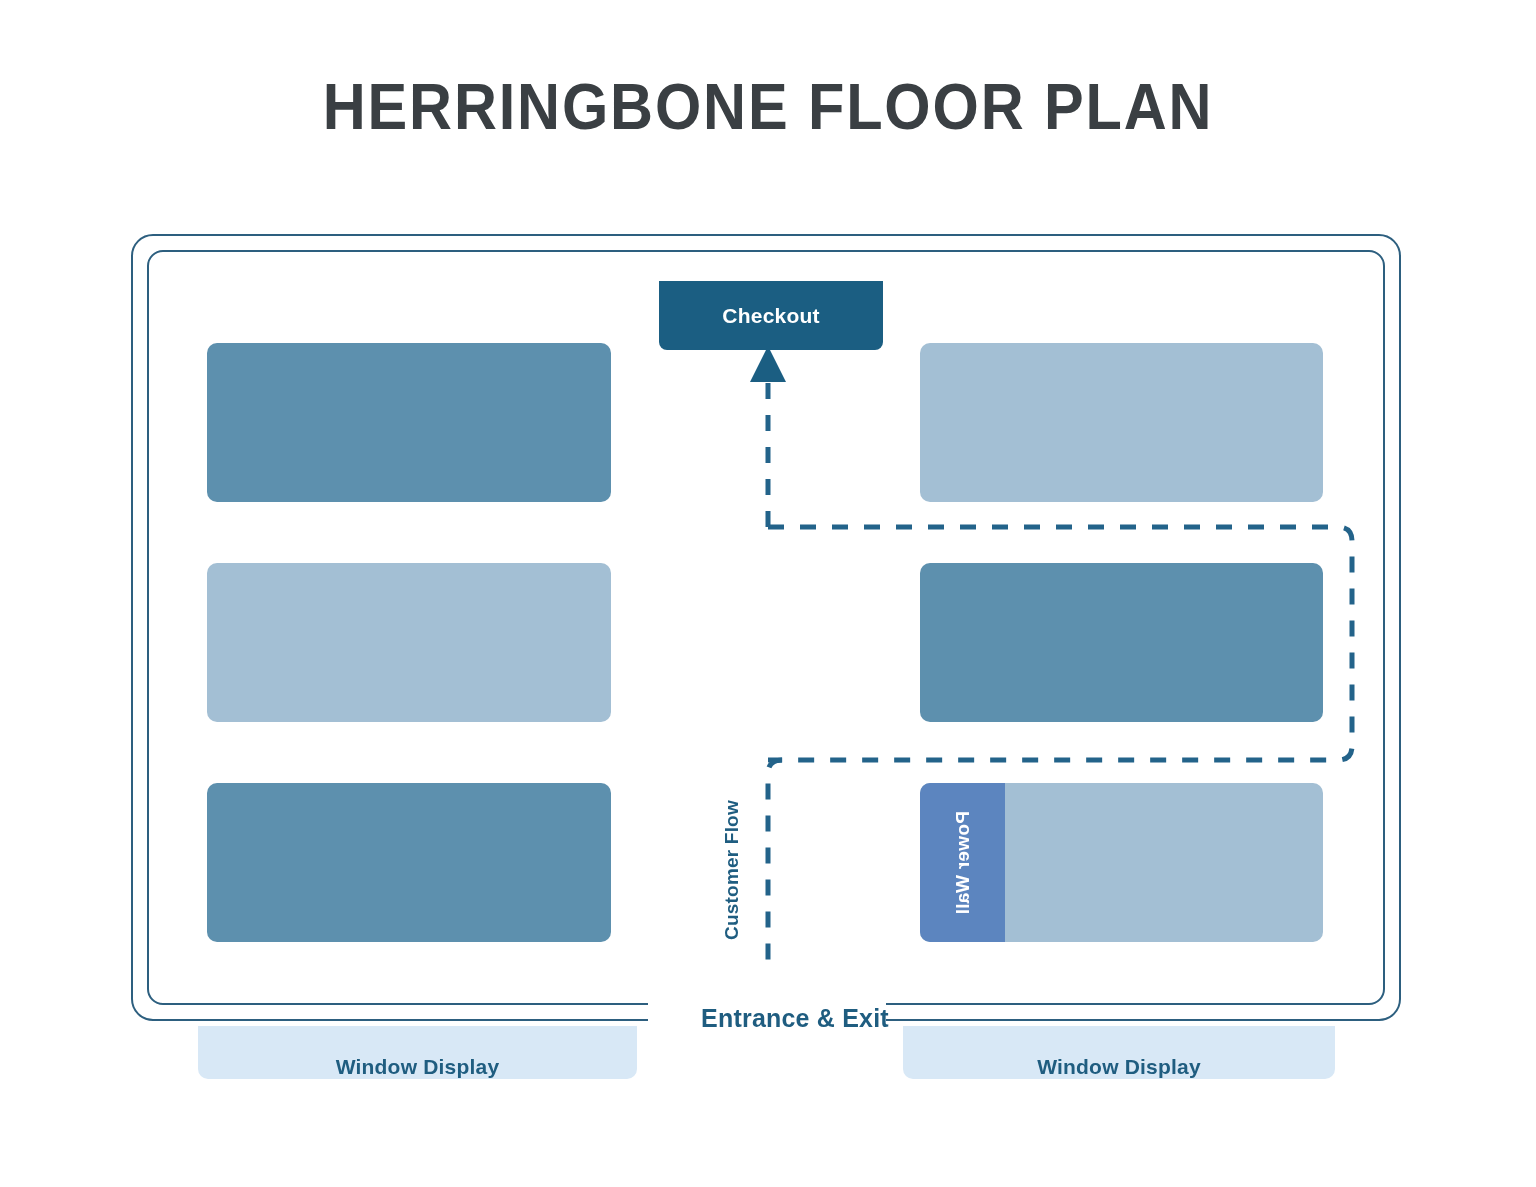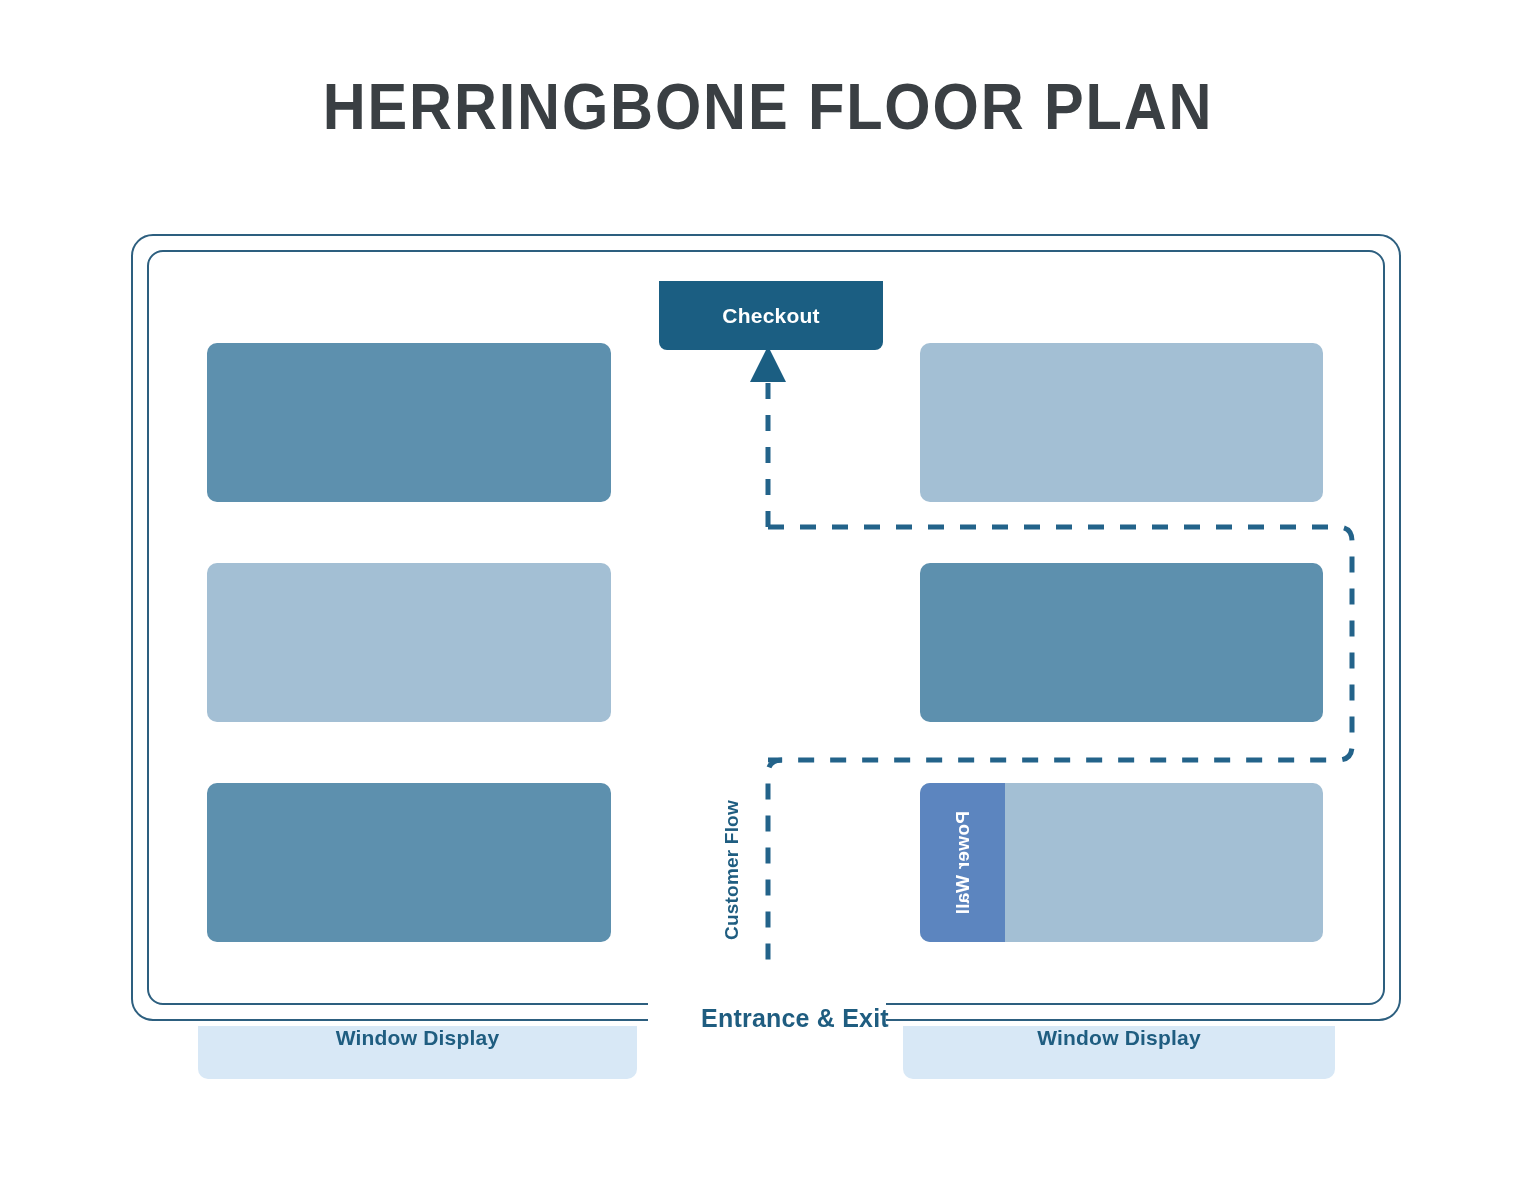--- a/index.html
+++ b/index.html
@@ -174,21 +174,21 @@
     white-space: nowrap;
   }
 
   
   .window-display {
     position: absolute;
     height: 53px;
     background: #d8e8f6;
     border-radius: 0 0 10px 10px;
     display: flex;
-    align-items: flex-start;
+    align-items: flex-end;
     justify-content: center;
     color: #1f5d80;
     font-size: 21px;
     font-weight: bold;
     letter-spacing: 0.2px;
   }
   .wd-left  { left: 198px;  top: 1026px; width: 439px; }
   .wd-right { left: 903px;  top: 1026px; width: 432px; }
 </style>
 </head>

